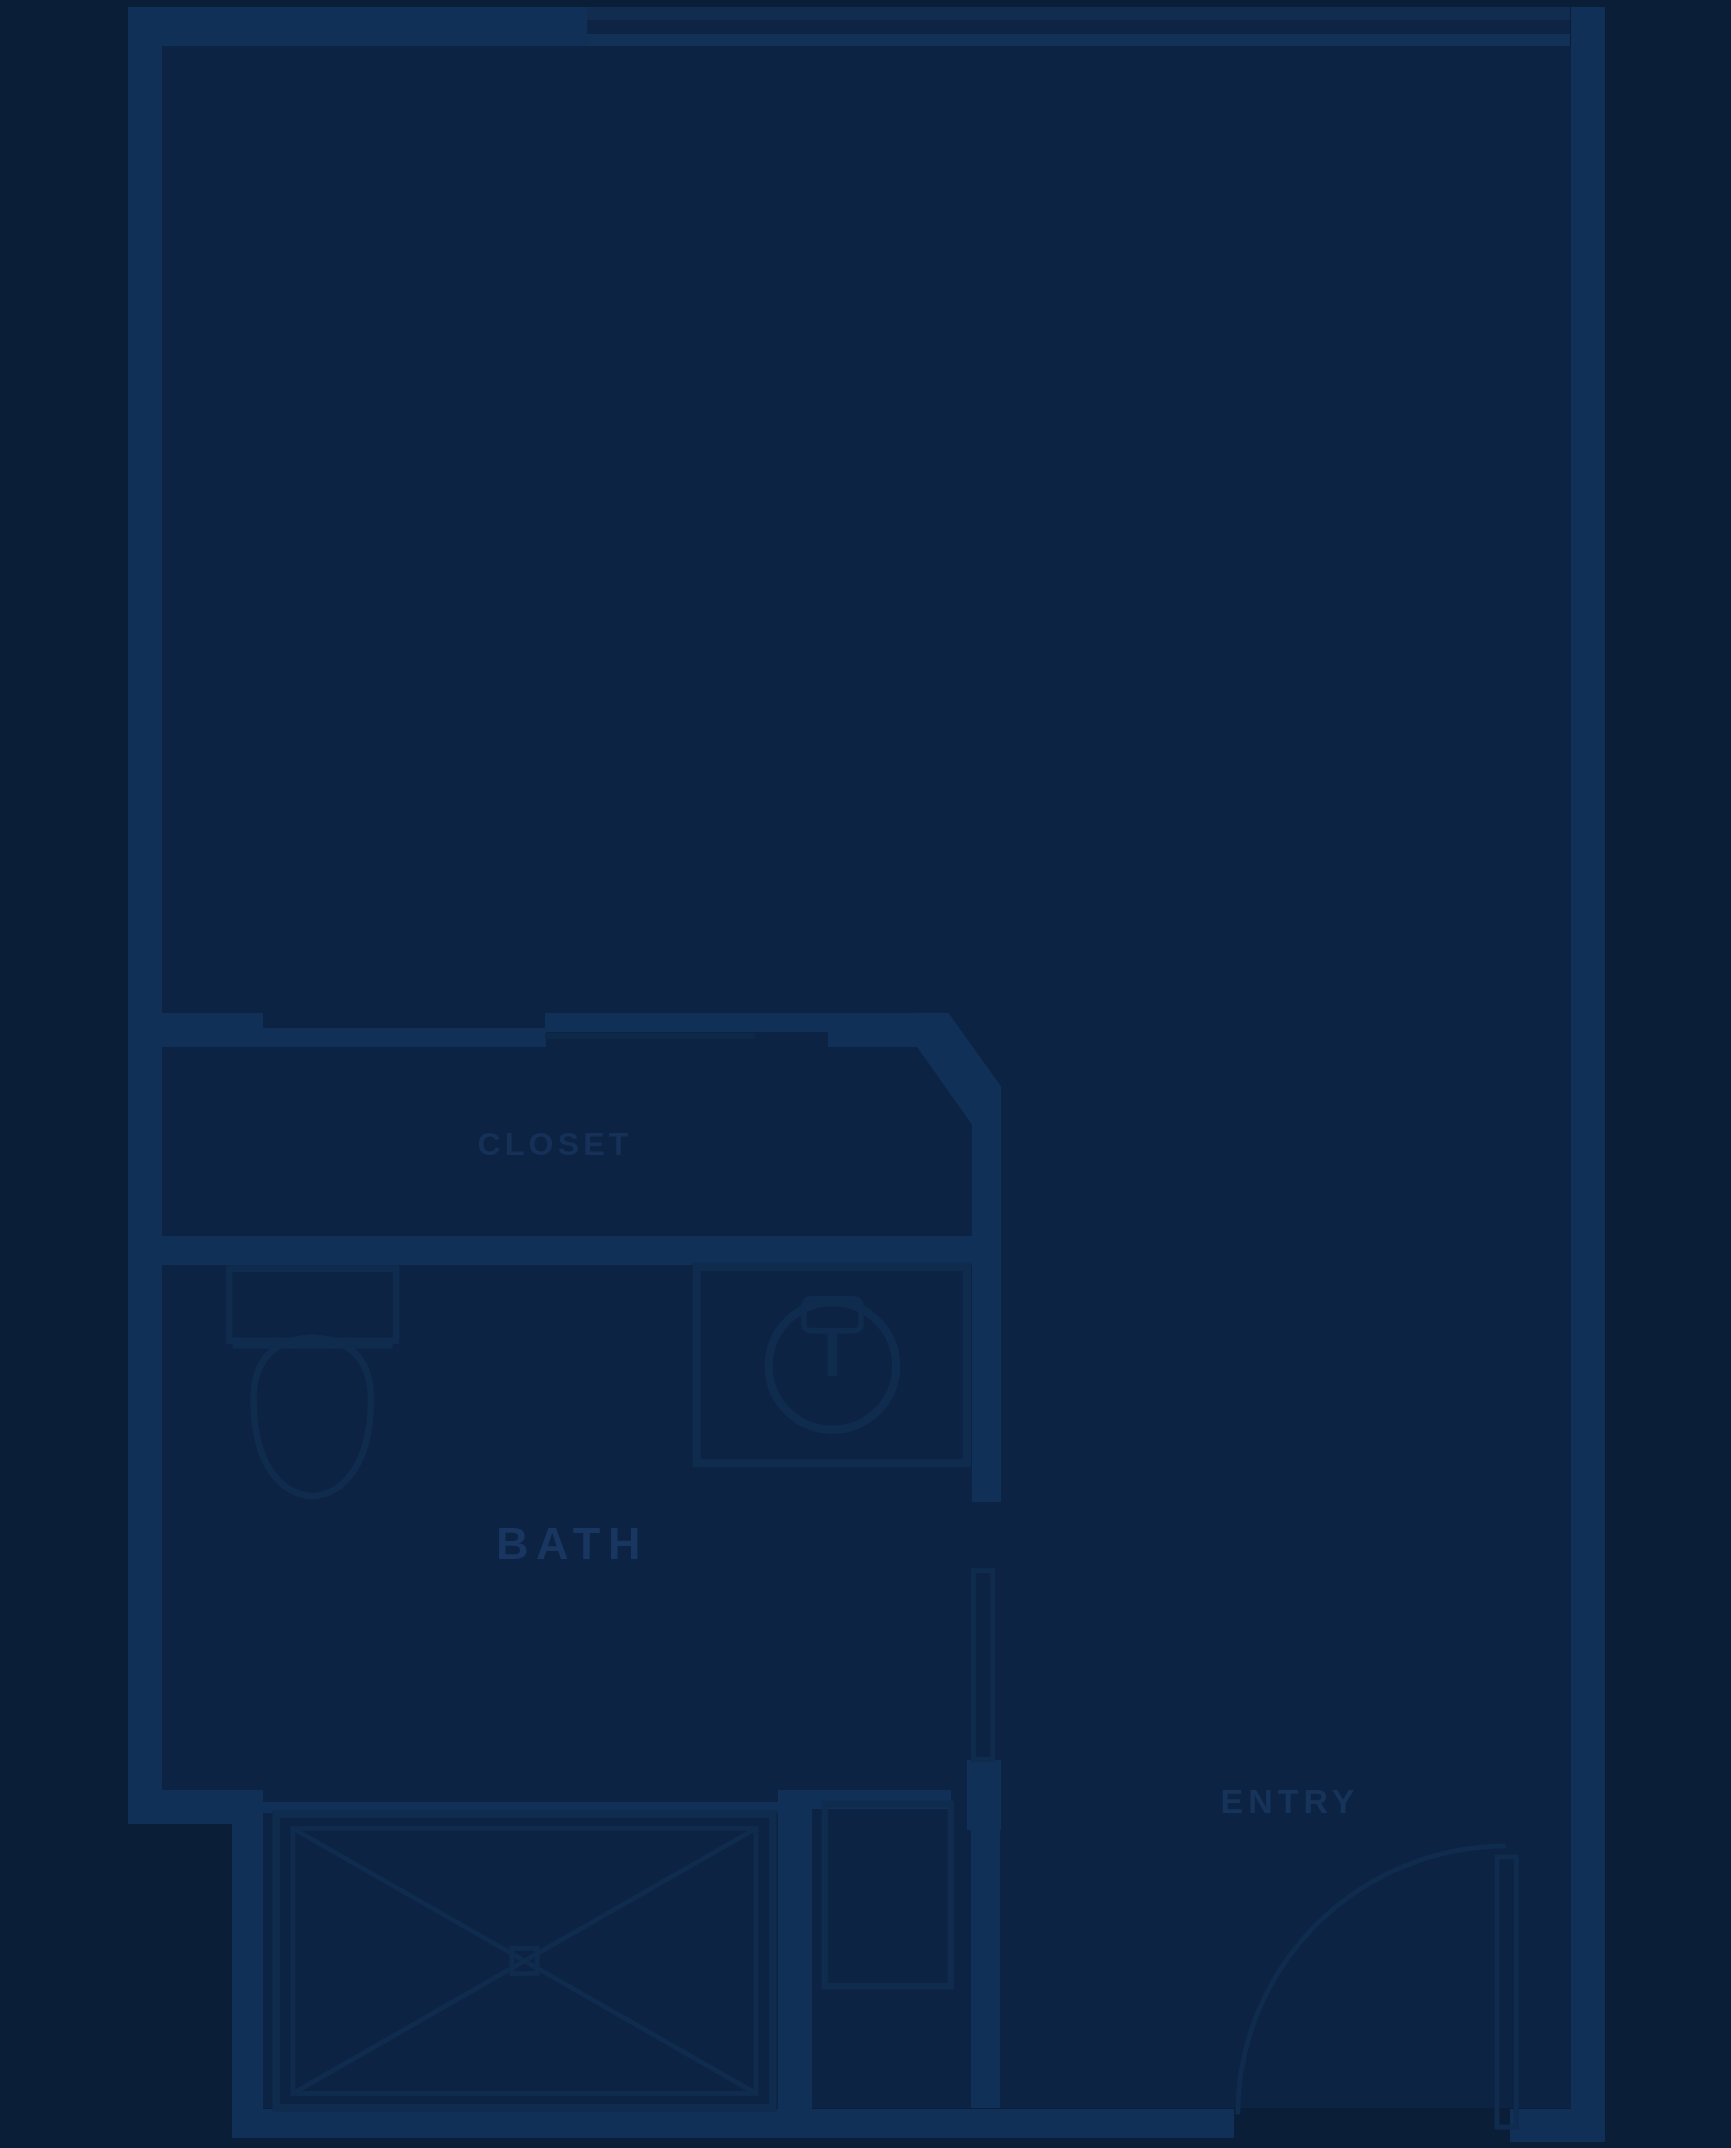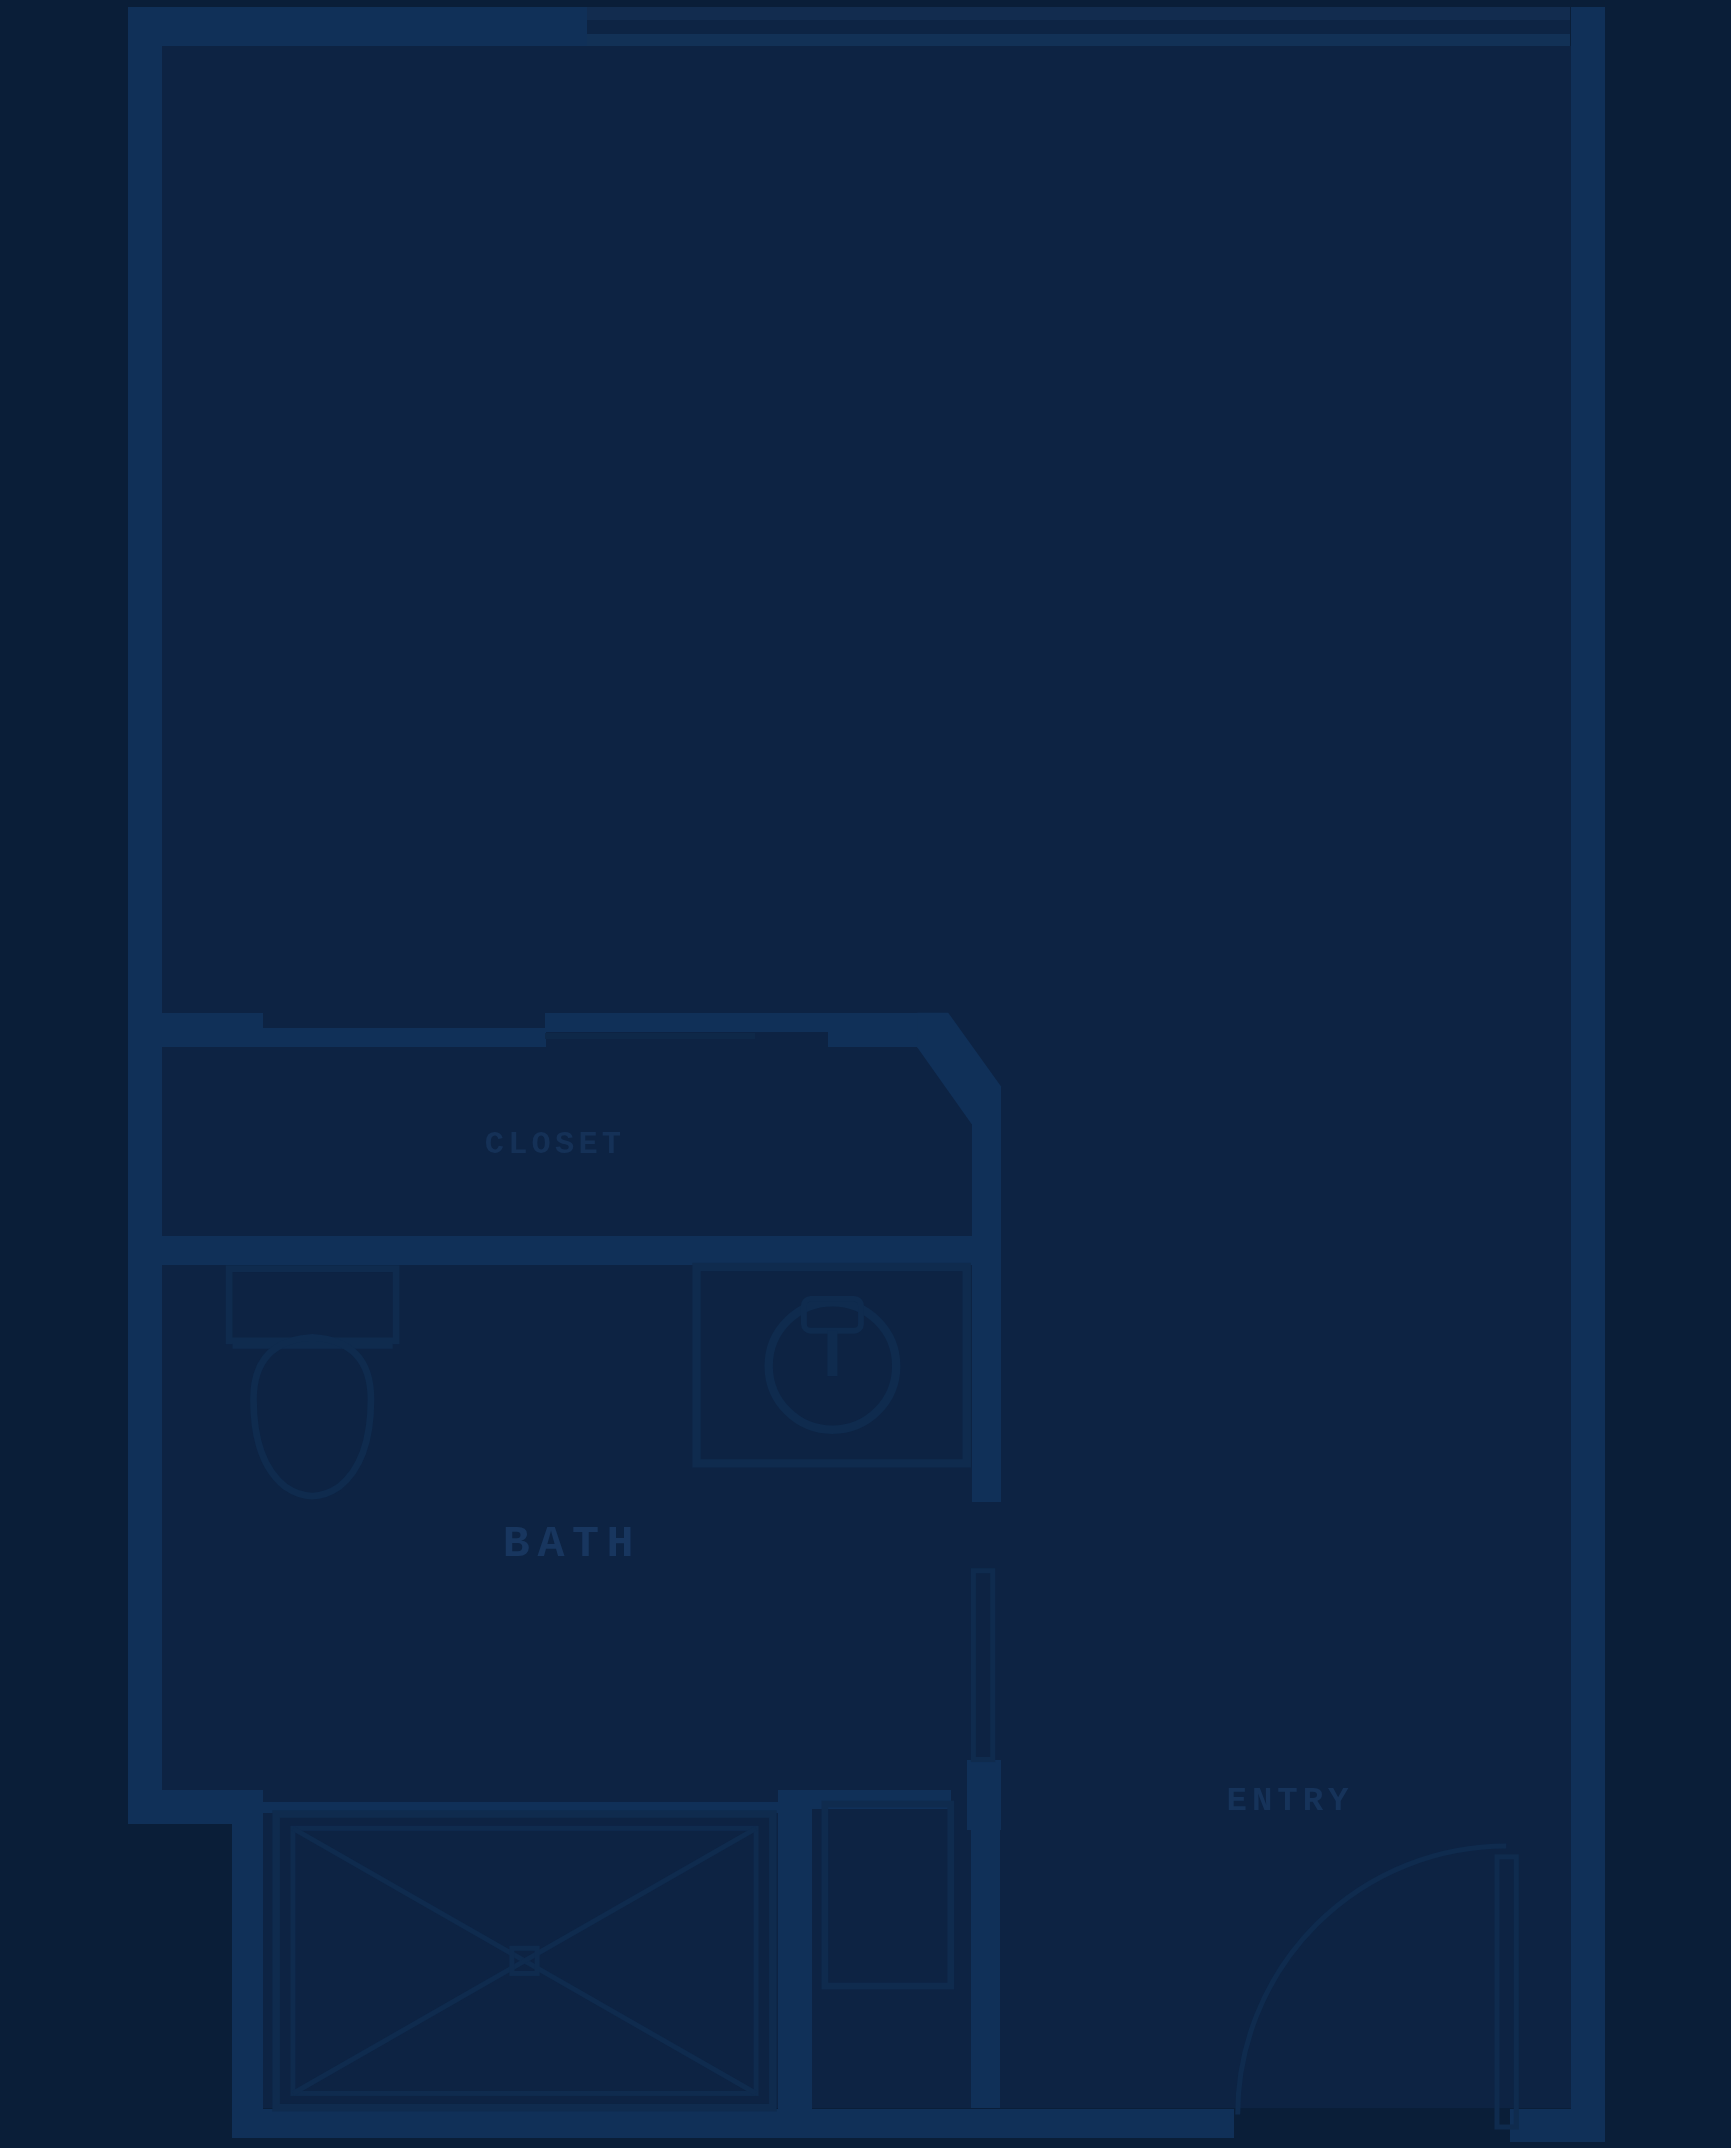--- a/index.html
+++ b/index.html
@@ -6,21 +6,21 @@
     --background:#0a1e38;
     --interior:#0d2343;
     --wall:#103058;
     --line:#0f2b4e;
     --label:#1a3a64;
   }
   html,body{margin:0;padding:0;background:var(--background);}
   #canvas{
     position:relative;width:1732px;height:2148px;overflow:hidden;
     background:var(--background);
-    font-family:Liberation Mono, monospace;
+    font-family:Liberation Sans, sans-serif;
   }
   .interior{position:absolute;background:var(--interior);}
   .wall{position:absolute;background:var(--wall);}
   .wall-muted{position:absolute;background:#0e2848;}
   .patch{position:absolute;background:var(--background);}
   .window-band{
     position:absolute;
     background:linear-gradient(180deg,#122c4f 0 12.6px,#0d2444 12.6px 27px,#123156 27px 39px);
   }
   svg.overlay{position:absolute;left:0;top:0;}

